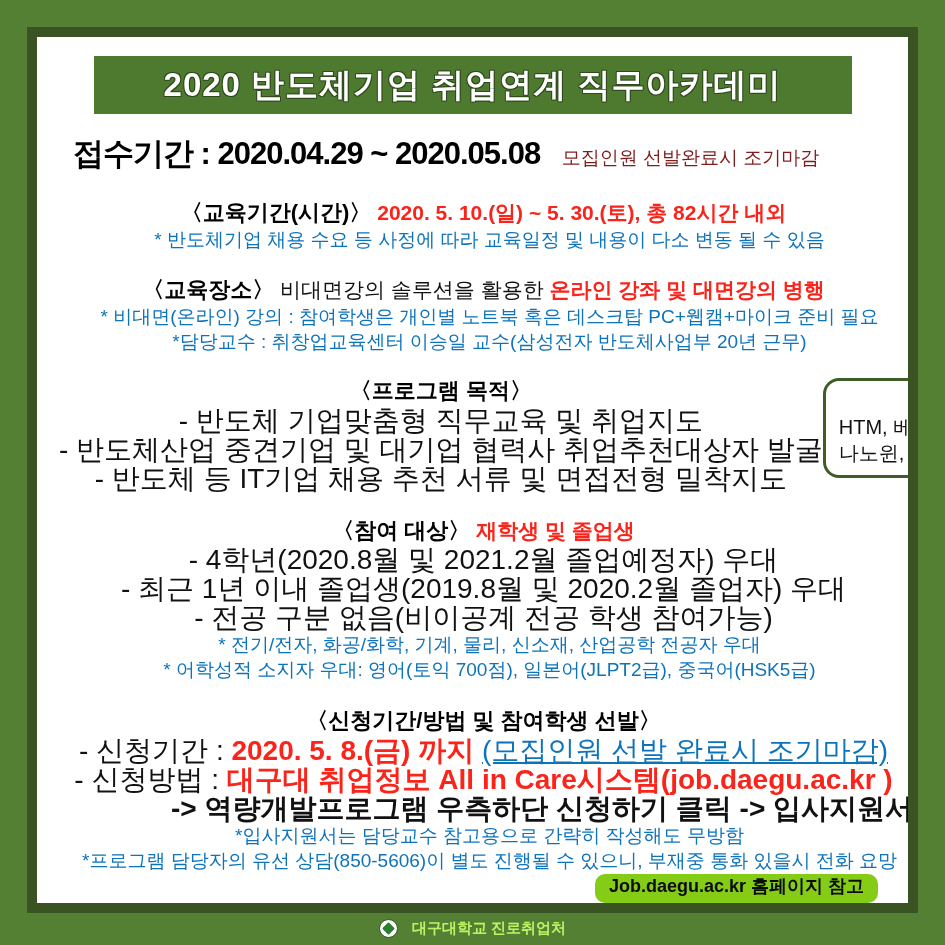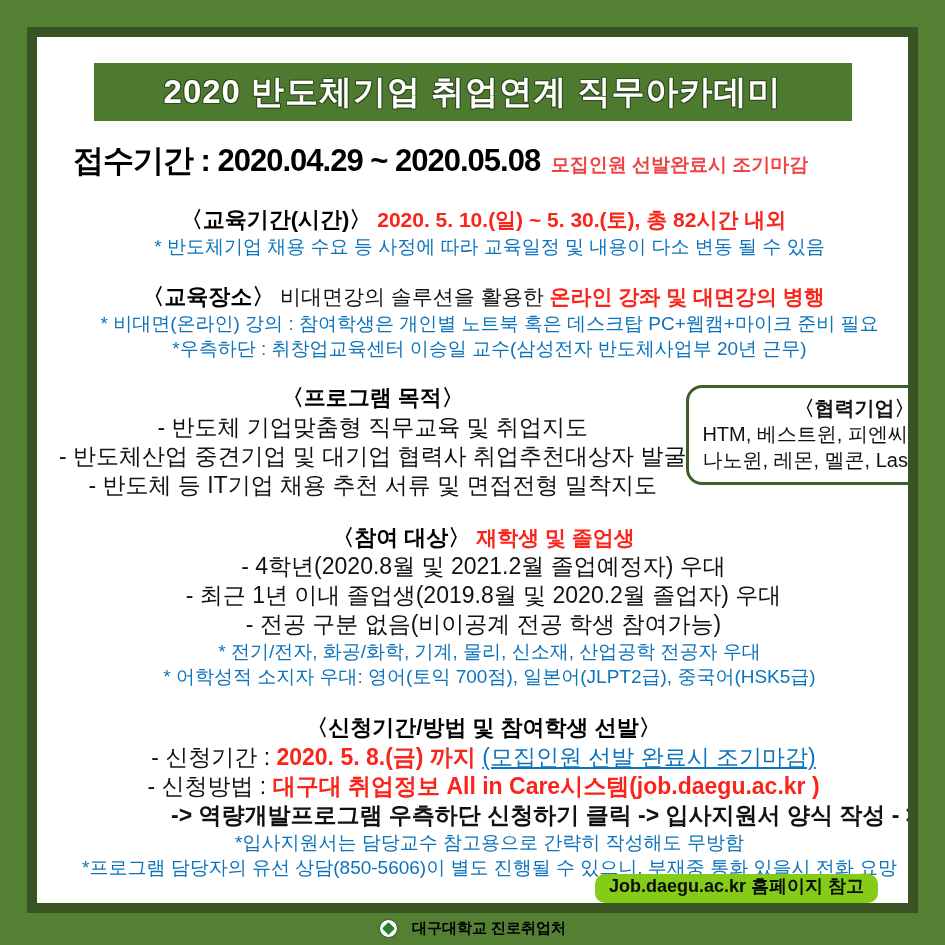--- a/index.html
+++ b/index.html
@@ -21,21 +21,21 @@
   }
 
   .content {
     position: relative;
     width: 100%; height: 100%;
     color: #111111;
     overflow: hidden;
   }
 
   .banner {
-    margin: 26px auto 0 auto;
+    margin: 19px auto 0 auto;
     width: 758px;
     height: 58px;
     background: #4e7a30;
     display: flex;
     align-items: center;
     justify-content: center;
   }
   .banner .title {
     color: #ffffff;
     font-size: 33px;
@@ -50,35 +50,35 @@
     white-space: nowrap;
   }
   .reception .big {
     font-size: 31px;
     font-weight: bold;
     letter-spacing: -1px;
     color: #000000;
   }
   .reception .small {
     font-size: 19px;
-    font-weight: bold;
-    color: #ef4444;
-    margin-left: 6px;
+    font-weight: normal;
+    color: #7f1d1d;
+    margin-left: 17px;
   }
 
   .body-area { padding: 0 0 0 22px; text-align: center; }
 
   .sec { margin-top: 24px; }
 
   .hline { font-size: 21px; line-height: 28px; white-space: nowrap; }
   .hdr { font-weight: bold; color: #000000; font-size: 22px; }
   .red { color: #fa241b; font-weight: bold; }
   .blue { color: #0d73bb; }
   .note { font-size: 19px; line-height: 25px; padding-left: 12px; white-space: nowrap; }
-  .item { font-size: 23px; line-height: 29px; color: #111; white-space: nowrap; }
+  .item { font-size: 28px; line-height: 29px; color: #111; white-space: nowrap; }
 
   .purpose-row {
     display: flex;
     align-items: flex-start;
     margin-top: 22px;
     padding-right: 16px;
   }
   .purpose-col { flex: 1 1 auto; }
 
   .partners-box {
@@ -132,21 +132,21 @@
   }
   .logo-diamond {
     width: 9px; height: 9px;
     background: #2e7d32;
     transform: rotate(45deg);
     border-radius: 1px;
   }
   .footer .org {
     font-size: 15px;
     font-weight: bold;
-    color: #000000;
+    color: #bef264;
     white-space: nowrap;
     padding-left: 8px;
   }
 </style>
 </head>
 <body>
 
 <div class="page">
   <div class="frame">
     <div class="content">
@@ -170,21 +170,21 @@
           <div class="note blue">* 반도체기업 채용 수요 등 사정에 따라 교육일정 및 내용이 다소 변동 될 수 있음</div>
         </div>
 
         <div class="sec">
           <div class="hline">
             <span class="hdr">〈교육장소〉</span>
             <span>비대면강의 솔루션을 활용한 </span>
             <span class="red">온라인 강좌 및 대면강의 병행</span>
           </div>
           <div class="note blue">* 비대면(온라인) 강의 : 참여학생은 개인별 노트북 혹은 데스크탑 PC+웹캠+마이크 준비 필요</div>
-          <div class="note blue">*우측하단 : 취창업교육센터 이승일 교수(삼성전자 반도체사업부 20년 근무)</div>
+          <div class="note blue">*담당교수 : 취창업교육센터 이승일 교수(삼성전자 반도체사업부 20년 근무)</div>
         </div>
 
         <div class="purpose-row">
           <div class="purpose-col">
             <div class="hdr">〈프로그램 목적〉</div>
             <div class="item">- 반도체 기업맞춤형 직무교육 및 취업지도</div>
             <div class="item">- 반도체산업 중견기업 및 대기업 협력사 취업추천대상자 발굴</div>
             <div class="item">- 반도체 등 IT기업 채용 추천 서류 및 면접전형 밀착지도</div>
           </div>
           <div class="partners-box">

